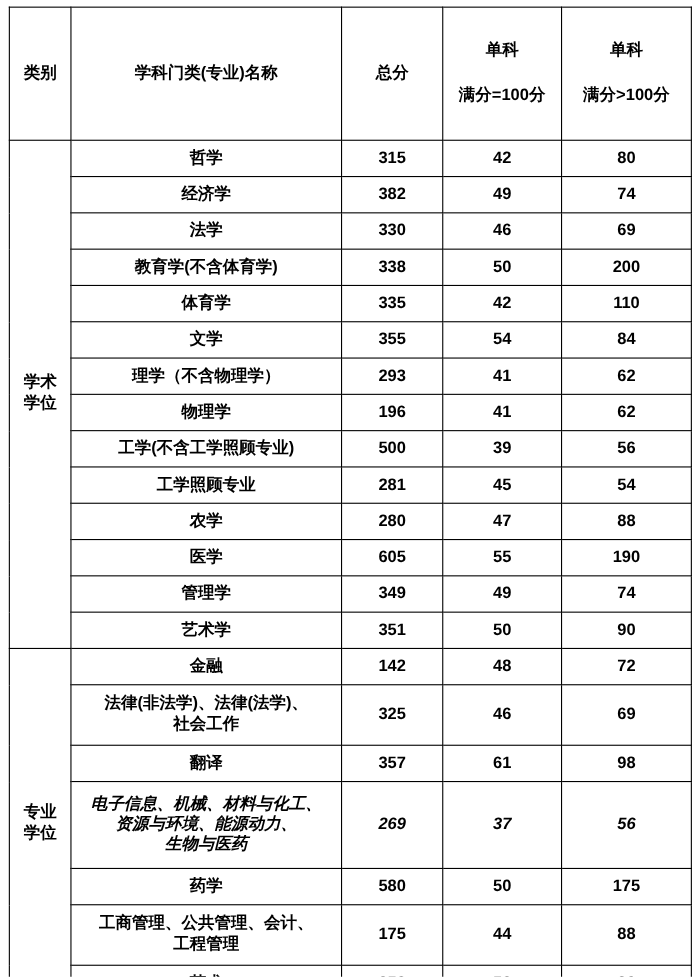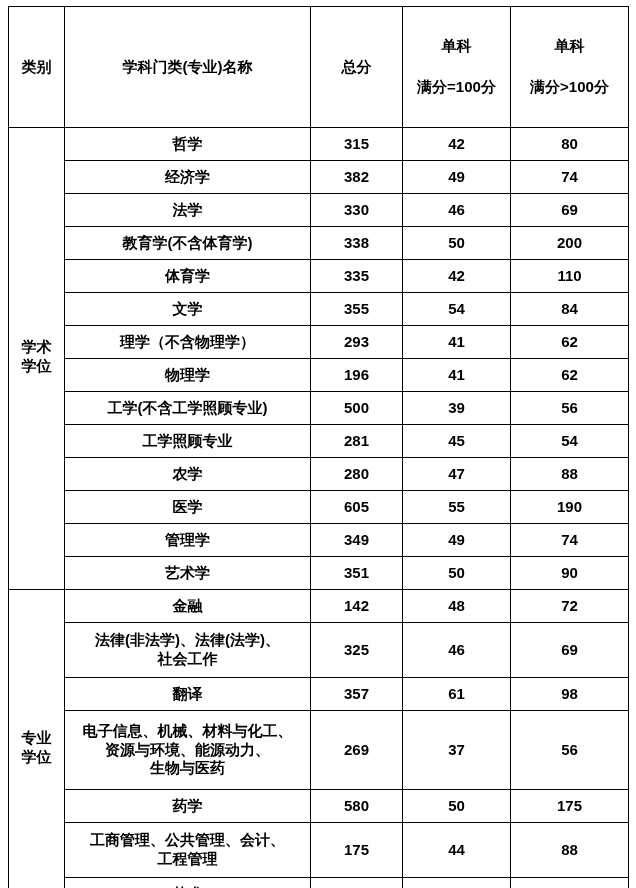--- a/index.html
+++ b/index.html
@@ -63,21 +63,21 @@
   td.name span.ln {
     display: block;
   }
   td.num {
     font-size: 15px;
   }
   tbody tr td {
     height: 28px;
   }
   tr.tall td { height: 50px; }
-  tr.tall3 td { height: 74px; }
+  tr.tall3 td { height: 74px; font-style: italic; }
 </style>
 </head>
 <body>
 
 <div class="sheet">
   <table class="score-table">
     <colgroup>
       <col class="c-cat">
       <col class="c-name">
       <col class="c-total">

